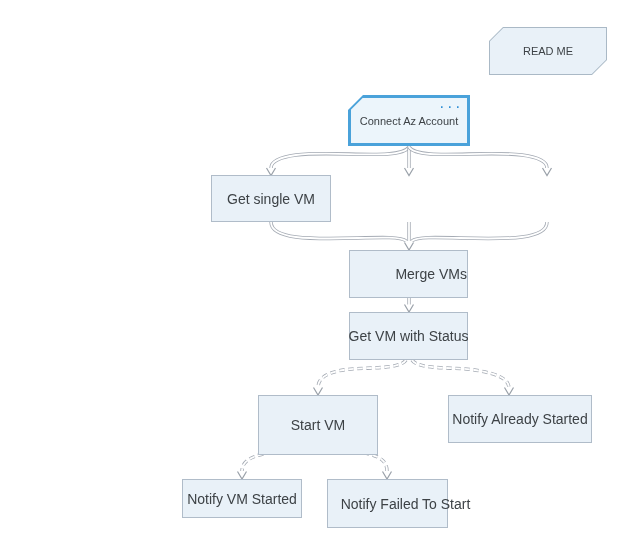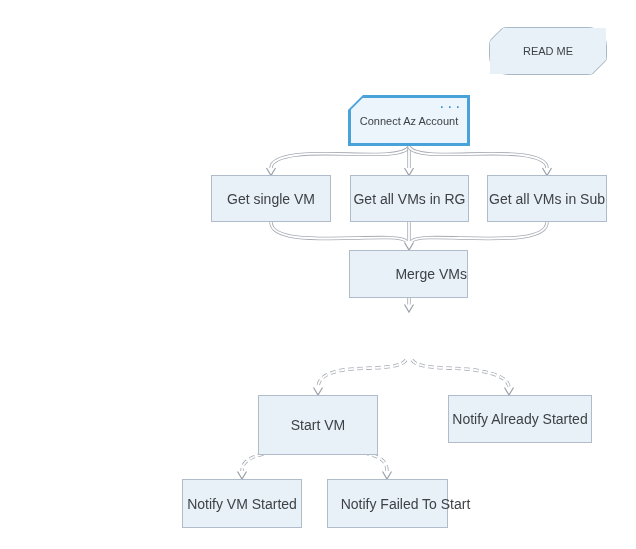--- a/index.html
+++ b/index.html
@@ -47,21 +47,20 @@
     cursor: default;
   }
   .node-label {
     white-space: nowrap;
   }
   
   .note-outer {
     position: absolute;
     background: #aab9c6;
     clip-path: polygon(14px 0, 100% 0, 100% calc(100% - 15px), calc(100% - 15px) 100%, 0 100%, 0 14px);
-    border-radius: 19px;
   }
   .note-inner {
     position: absolute;
     inset: 1px;
     background: #e9f1f8;
     clip-path: polygon(13.3px 0, 100% 0, 100% calc(100% - 14.3px), calc(100% - 14.3px) 100%, 0 100%, 0 13.3px);
     display: flex;
     align-items: center;
     justify-content: center;
     font-size: 11px;
@@ -178,42 +177,39 @@
     <div class="connect-inner">
       <span class="node-label">Connect Az Account</span>
       <span class="menu-dots">. . .</span>
     </div>
   </div>
 
   <div class="node" style="left:211px; top:175px; width:120px; height:47px;">
     <span class="node-label">Get single VM</span>
   </div>
 
-  <div class="node" style="left:350px; top:175px; width:119px; height:47px;">
-    <span class="node-label">Get all VMs in RG</span>
-  </div>
-
-  <div class="node" style="left:487px; top:175px; width:120px; height:47px;">
-    <span class="node-label">Get all VMs in Sub</span>
-  </div>
+
 
   <div class="node" style="left:349px; top:250px; width:119px; height:48px;justify-content:flex-end;">
     <span class="node-label">Merge VMs</span>
   </div>
 
+  <div class="node" style="left:349px; top:312px; width:119px; height:48px;">
+    <span class="node-label">Get VM with Status</span>
+  </div>
 
   <div class="node" style="left:258px; top:395px; width:120px; height:60px;">
     <span class="node-label">Start VM</span>
   </div>
 
   <div class="node" style="left:448px; top:395px; width:144px; height:48px;">
     <span class="node-label">Notify Already Started</span>
   </div>
 
-  <div class="node" style="left:182px; top:479px; width:120px; height:49px;">
+  <div class="node" style="left:182px; top:479px; width:120px; height:39px;">
     <span class="node-label">Notify VM Started</span>
   </div>
 
   <div class="node" style="left:327px; top:479px; width:121px; height:49px;padding-left:36px;">
     <span class="node-label">Notify Failed To Start</span>
   </div>
 
 </div>
 
 </body></html>

